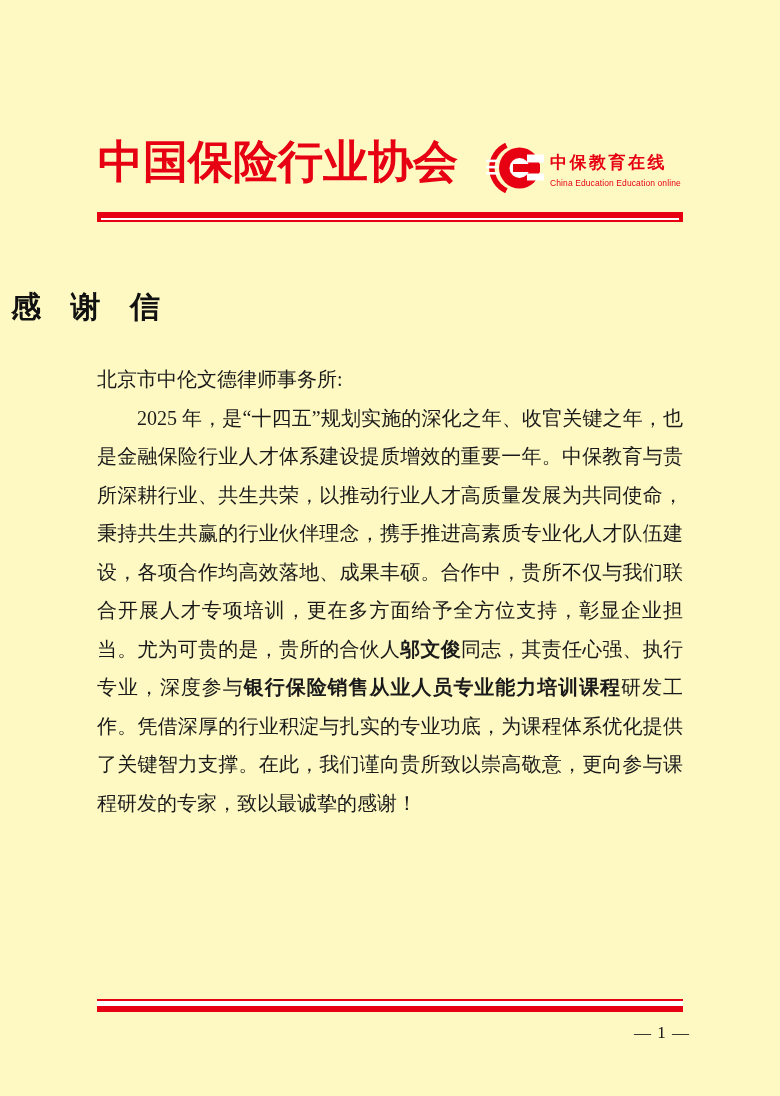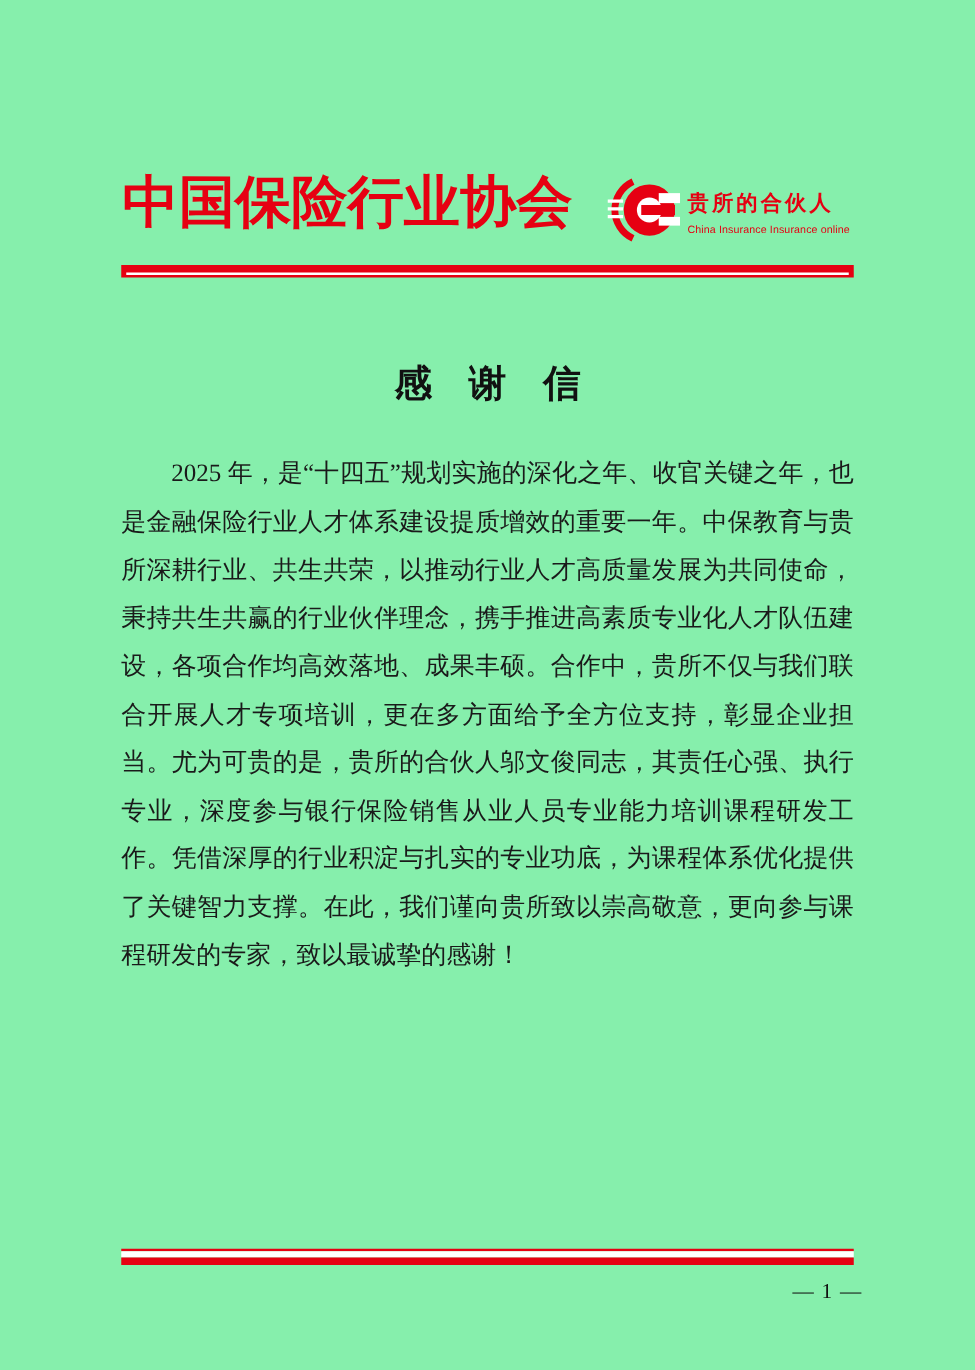--- a/index.html
+++ b/index.html
@@ -1,17 +1,17 @@
 <!DOCTYPE html>
 <html><head>
 <meta charset="utf-8">
 <style>
   html,body{margin:0;padding:0;background:#ffffff;}
   .page{
-    position:relative;width:780px;height:1096px;background:#86efac;overflow:hidden;
+    position:relative;width:780px;height:1096px;background:#fef9c3;overflow:hidden;
     font-family:"Liberation Serif","DejaVu Serif",serif;color:#1a1a1a;
     --accent:#e60012;
   }
   
   .brand{
     position:absolute;left:98px;top:134px;
     font-family:"Liberation Sans","DejaVu Sans",sans-serif;
     font-weight:900;font-size:45px;line-height:1.25;color:var(--accent);
     letter-spacing:0px;white-space:nowrap;
   }
@@ -19,31 +19,31 @@
   .logo svg{display:block;}
   .logo-text{position:absolute;left:550px;top:151px;color:var(--accent);
     font-family:"Liberation Sans","DejaVu Sans",sans-serif;}
   .logo-title{font-size:17px;font-weight:bold;letter-spacing:2.5px;white-space:nowrap;}
   .logo-subtitle{font-size:8.5px;margin-top:4px;letter-spacing:0.1px;white-space:nowrap;}
   .header-rule{position:absolute;left:97px;top:212px;width:586px;height:10px;background:var(--accent);}
   .header-rule-stripe{position:absolute;left:4px;right:4px;bottom:2px;height:2px;background:#fff;}
   
   .letter-title{
     position:absolute;top:287px;left:0;width:100%;box-sizing:border-box;
-    text-align:center;font-size:30px;font-weight:bold;color:#111;
+    font-size:30px;font-weight:bold;color:#111;
     letter-spacing:11px;padding-left:11px;white-space:nowrap;
   }
   
   .letter-body{
     position:absolute;left:97px;top:360px;width:586px;
     font-size:20px;line-height:38.5px;text-align:justify;color:#1a1a1a;
   }
   .para{margin:0;}
   .para.indent{text-indent:40px;}
-  .run.bold{font-weight:normal;}
+  .run.bold{font-weight:bold;}
   
   .footer-rule{position:absolute;left:97px;top:999px;width:586px;}
   .footer-thin{height:2px;background:var(--accent);}
   .footer-gap{height:5px;background:#fff;}
   .footer-thick{height:6px;background:var(--accent);}
   .page-number{
     position:absolute;top:1023px;right:90px;
     font-size:17px;letter-spacing:1px;color:#111;white-space:nowrap;
   }
 </style>
@@ -66,31 +66,32 @@
 
       <circle cx="33.5" cy="29" r="20.5" fill="currentColor"></circle>
       <circle cx="33.5" cy="29" r="10" fill="#fff"></circle>
       <rect x="41" y="15.5" width="17" height="8" fill="#fff"></rect>
       <rect x="41" y="34.5" width="17" height="7" fill="#fff"></rect>
       <rect x="27" y="25" width="27" height="8" fill="currentColor"></rect>
     </svg>
   </div>
 
   <div class="logo-text">
-    <div class="logo-title">贵所的合伙人</div>
-    <div class="logo-subtitle">China Insurance Insurance online</div>
+    <div class="logo-title">中保教育在线</div>
+    <div class="logo-subtitle">China Education Education online</div>
   </div>
 
   <div class="header-rule">
     <div class="header-rule-stripe"></div>
   </div>
 
   <div class="letter-title">感 谢 信</div>
 
   <div class="letter-body">
+    <p class="para">北京市中伦文德律师事务所:</p>
     <div>
         <p class="para indent"><span class="run">2025 年，是“十四五”规划实施的深化之年、收官关键之年，也是金融保险行业人才体系建设提质增效的重要一年。中保教育与贵所深耕行业、共生共荣，以推动行业人才高质量发展为共同使命，秉持共生共赢的行业伙伴理念，携手推进高素质专业化人才队伍建设，各项合作均高效落地、成果丰硕。合作中，贵所不仅与我们联合开展人才专项培训，更在多方面给予全方位支持，彰显企业担当。尤为可贵的是，贵所的合伙人</span><span class="run bold">邬文俊</span><span class="run">同志，其责任心强、执行专业，深度参与</span><span class="run bold">银行保险销售从业人员专业能力培训课程</span><span class="run">研发工作。凭借深厚的行业积淀与扎实的专业功底，为课程体系优化提供了关键智力支撑。在此，我们谨向贵所致以崇高敬意，更向参与课程研发的专家，致以最诚挚的感谢！</span></p>
       </div>
   </div>
 
   <div class="footer-rule">
     <div class="footer-thin"></div>
     <div class="footer-gap"></div>
     <div class="footer-thick"></div>
   </div>

